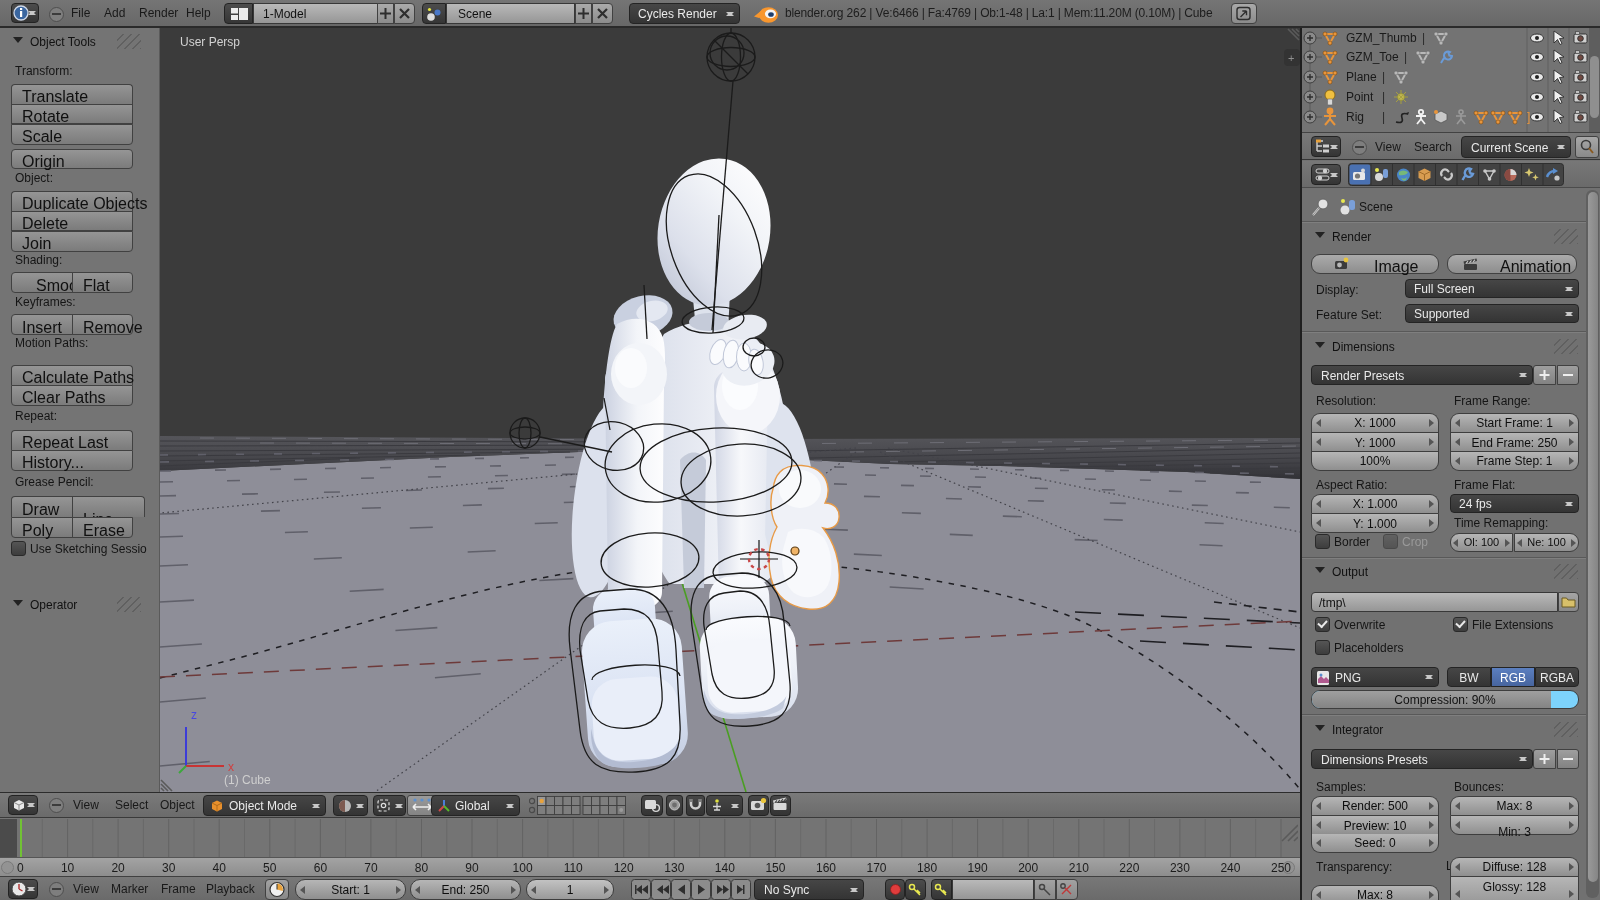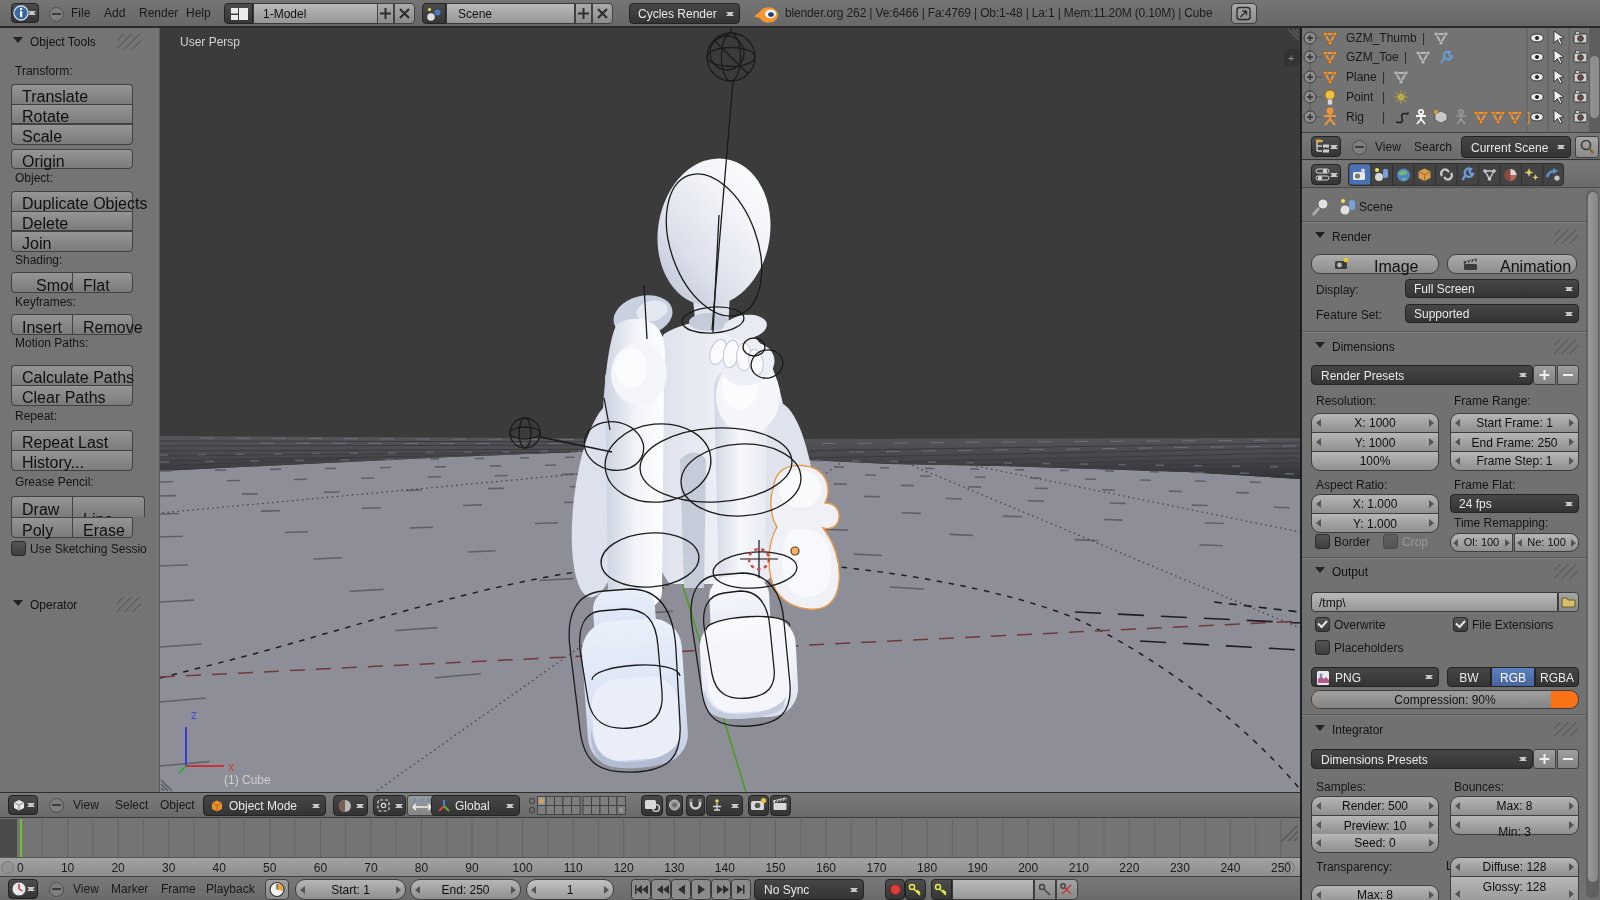--- a/index.html
+++ b/index.html
@@ -1057,21 +1057,21 @@
           <rect x="1" y="1" width="12" height="14" rx="1.5" fill="#e8e8e8"></rect>
           <path d="M2 9 l3-3 3 3 2-2 3 3 v3 h-11 z" fill="#b05a8f"></path>
           <circle cx="5" cy="5" r="1.5" fill="#5a8fd0"></circle>
         </svg>
       <span style="position:absolute;left:23px;top:3px;">PNG</span>
         <span class="spn"></span>
     </div>
     <div class="dk" style="left:145px;top:479px;width:44px;height:20px;border-radius:4px 0 0 4px;text-align:center;padding-top:3px;">BW</div>
     <div class="a" style="left:189px;top:479px;width:44px;height:20px;background:linear-gradient(#5b7fc0,#47659f);border:1px solid #242424;font-size:12px;color:#fff;text-align:center;padding-top:3px;">RGB</div>
     <div class="dk" style="left:233px;top:479px;width:44px;height:20px;border-radius:0 4px 4px 0;text-align:center;padding-top:3px;">RGBA</div>
-    <div class="a" style="left:9px;top:502px;width:268px;height:19px;border:1px solid #3e3e3e;border-radius:9px;overflow:hidden;background:#f97316;">
+    <div class="a" style="left:9px;top:502px;width:268px;height:19px;border:1px solid #3e3e3e;border-radius:9px;overflow:hidden;background:#7dd3fc;">
       <div class="a" style="left:0;top:0;width:90%;height:100%;background:linear-gradient(#9f9f9f,#848484);"></div>
       <div class="a" style="left:0;top:0;width:100%;text-align:center;font-size:12px;color:#111;padding-top:2px;">Compression: 90%</div>
     </div>
     <div class="sep" style="left:0;top:526px;width:284px;"></div>
 
     <div class="phd" style="left:13px;top:535px;"><span class="tri"></span>Integrator</div>
     <div class="drag" style="left:252px;top:534px;"></div>
     <div class="dk" style="left:9px;top:561px;width:222px;height:20px;">
       <span style="position:absolute;left:9px;top:3px;">Dimensions Presets</span>
         <span class="spn"></span>

